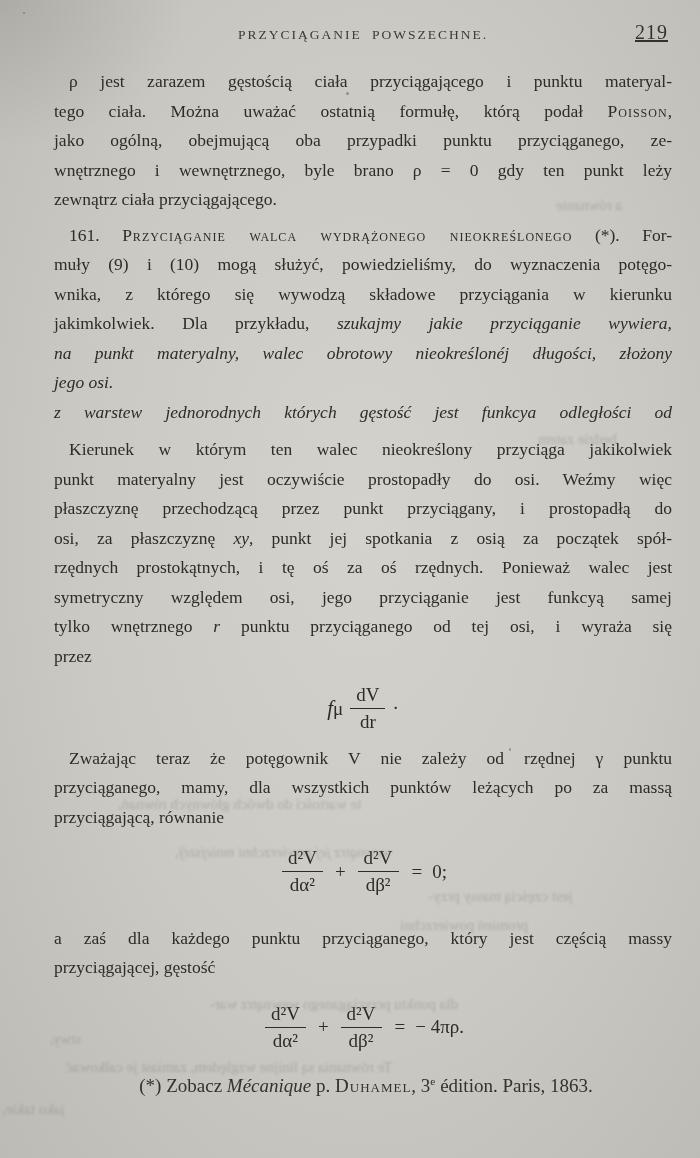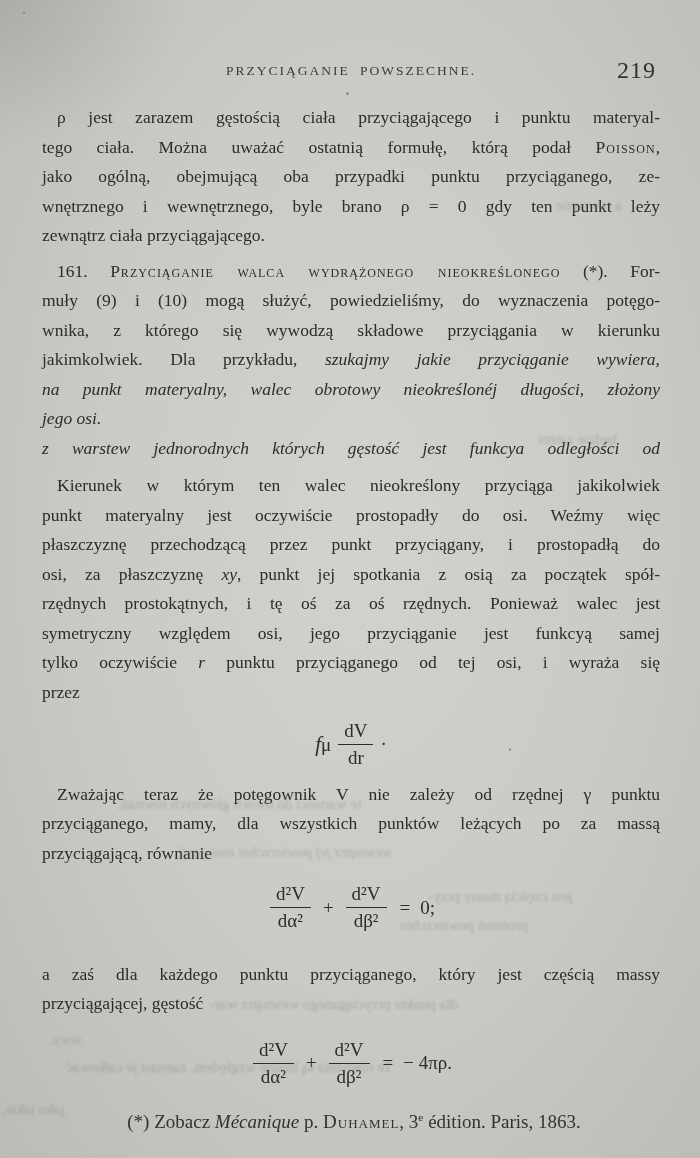--- a/index.html
+++ b/index.html
@@ -16,29 +16,29 @@
     position:relative;width:700px;height:1158px;
     background:radial-gradient(ellipse at 52% 45%, #d3d2cc 0%, #cac9c3 55%, #bcbbb5 100%);
     color:var(--ink);
   }
   .corner-shade{
     position:absolute;left:0;top:0;width:190px;height:150px;
     background:radial-gradient(ellipse at 0% 0%, rgba(90,90,86,.18) 0%, rgba(90,90,86,0) 70%);
     pointer-events:none;
   }
   .content{
-    position:absolute;left:42px;top:0;width:618px;padding-top:25px;margin-top:36px;
+    position:absolute;left:54px;top:0;width:618px;padding-top:25px;
   }
   
   .running-head{position:relative;height:24px;text-align:center;}
   .rh-title{
     font-size:13.5px;letter-spacing:2px;word-spacing:5px;color:#3c3b33;
   }
   .rh-page{
-    position:absolute;right:4px;top:-4px;font-size:24px;color:#33322b;letter-spacing:1px;
+    position:absolute;right:4px;top:-4px;font-size:20px;color:#33322b;letter-spacing:1px;text-decoration:underline;
   }
   
   .para{font-size:17.5px;line-height:29.5px;color:var(--ink);}
   .line{white-space:normal;}
   .line.just{text-align:justify;text-align-last:justify;}
   .para.indent .line:first-child{text-indent:15px;}
   .s-i{font-style:italic;}
   .s-sc{font-variant:small-caps;letter-spacing:1px;}
   .s-sup{font-size:0.6em;vertical-align:super;}
   
@@ -92,21 +92,21 @@
           <div class="line"><span class="s-i">jego osi.</span></div>
           <div class="line just"><span class="s-i">z warstew jednorodnych których gęstość jest funkcya odległości od</span></div>
         </div>
         <div class="para indent" style="margin-top: 8px;">
           <div class="line just"><span class="s-n">Kierunek w którym ten walec nieokreślony przyciąga jakikolwiek</span></div>
           <div class="line just"><span class="s-n">punkt materyalny jest oczywiście prostopadły do osi. Weźmy więc</span></div>
           <div class="line just"><span class="s-n">płaszczyznę przechodzącą przez punkt przyciągany, i prostopadłą do</span></div>
           <div class="line just"><span class="s-n">osi, za płaszczyznę </span><span class="s-i">xy</span><span class="s-n">,  punkt jej spotkania z osią za początek spół-</span></div>
           <div class="line just"><span class="s-n">rzędnych prostokątnych, i tę oś za oś rzędnych. Ponieważ walec jest</span></div>
           <div class="line just"><span class="s-n">symetryczny względem osi, jego przyciąganie jest funkcyą samej</span></div>
-          <div class="line just"><span class="s-n">tylko oczywiście </span><span class="s-i">r</span><span class="s-n"> punktu przyciąganego od tej osi, i wyraża się</span></div>
+          <div class="line just"><span class="s-n">tylko wnętrznego </span><span class="s-i">r</span><span class="s-n"> punktu przyciąganego od tej osi, i wyraża się</span></div>
           <div class="line"><span class="s-n">przez</span></div>
         </div>
         <div class="formula" style="margin-top: 6px;"><span class="f-row">
             <span class="f-pre"><span class="s-i">f</span><span class="s-n">μ</span></span>
             <span class="frac">
               <span class="f-top">dV</span>
               <span class="f-bot">dr</span>
             </span>
             <span class="f-post">·</span>
           </span></div>

